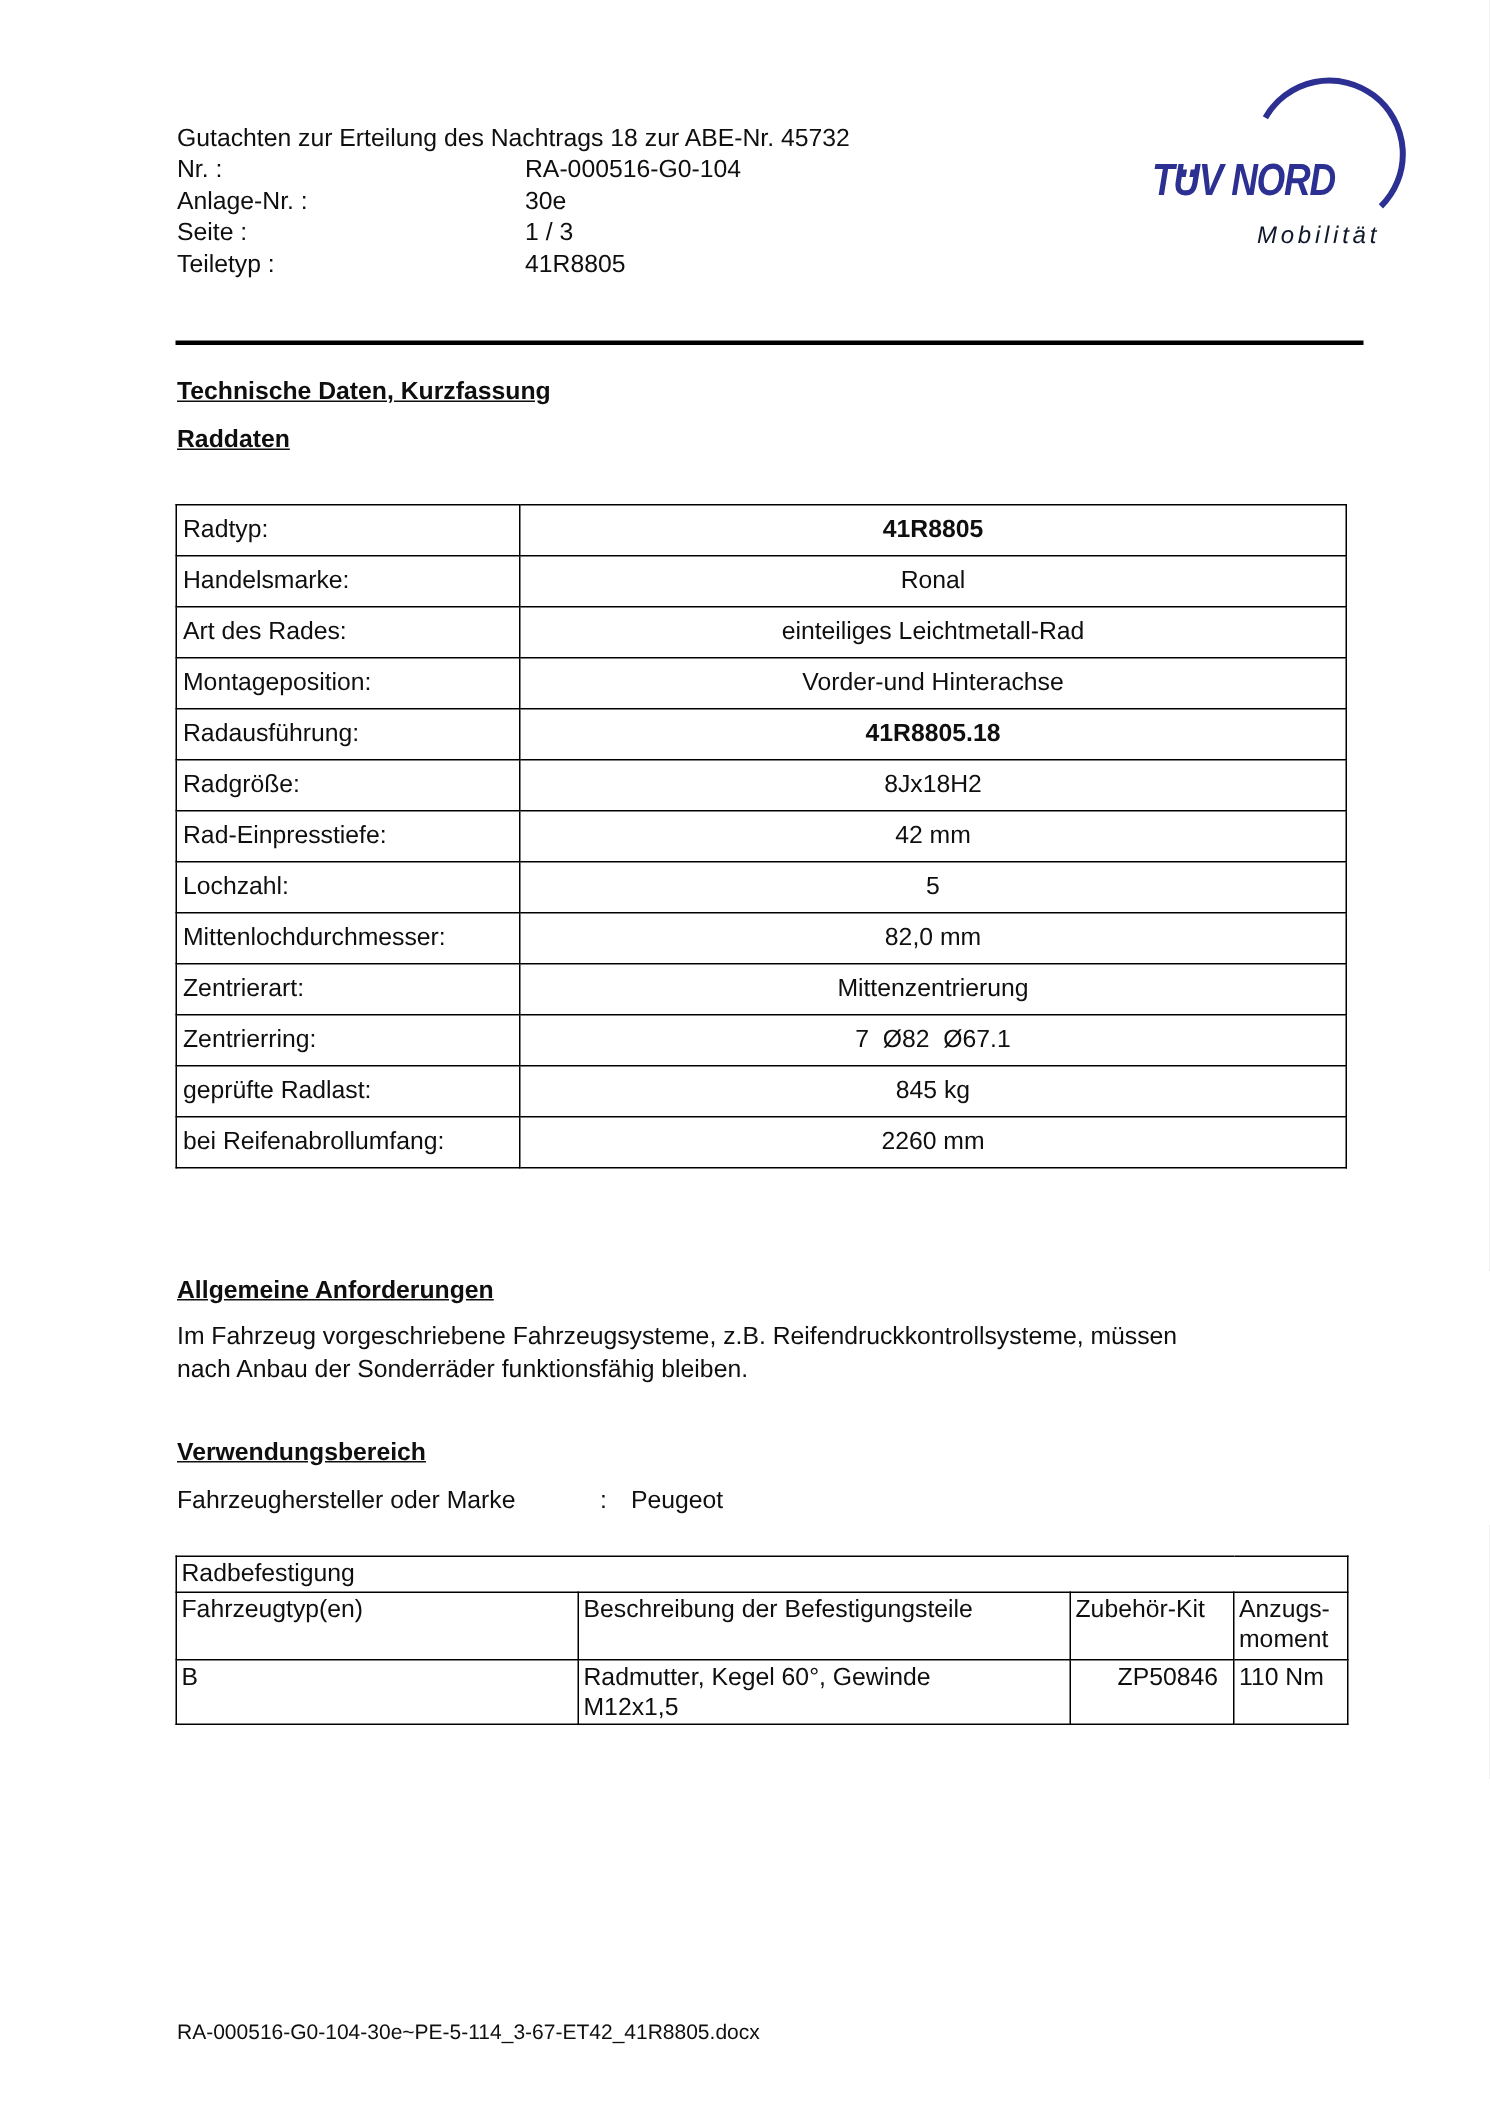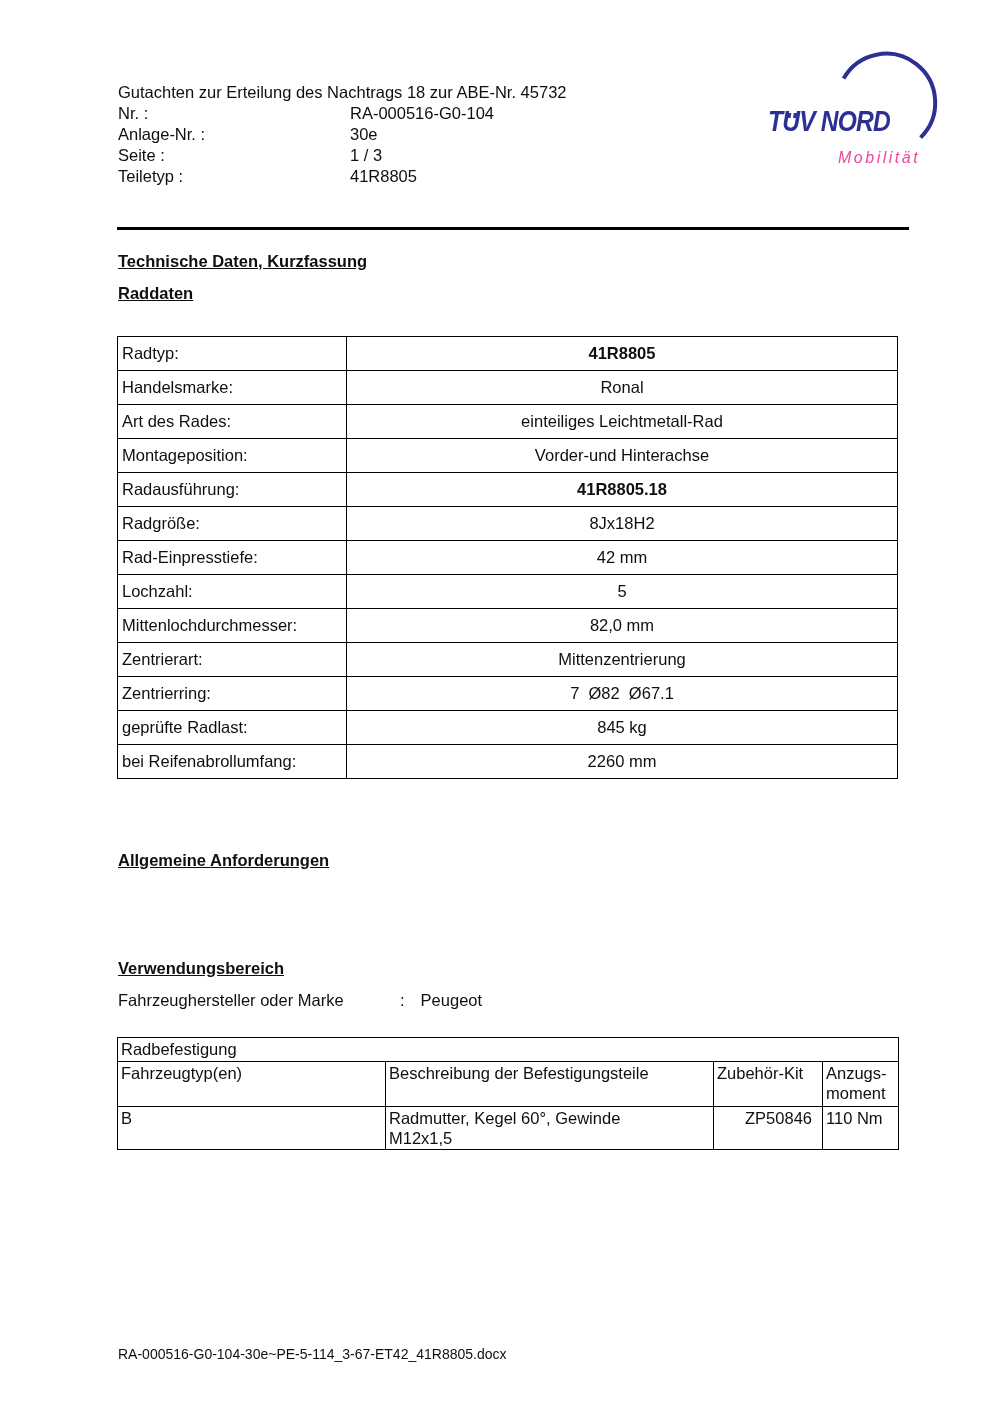--- a/index.html
+++ b/index.html
@@ -32,21 +32,21 @@
   .umlaut-dots{position:absolute;left:24px;top:8px;width:14px;height:5px;}
   .umlaut-dots i{
     position:absolute;top:0;width:4px;height:4.5px;background:#2c3092;
     transform:skewX(-12deg);
   }
   .umlaut-dots i:first-child{left:0;}
   .umlaut-dots i:last-child{left:6.5px;}
   .logo-tagline{
     position:absolute;left:78px;top:104px;
     font-style:italic;font-size:16px;letter-spacing:2.5px;
-    color:#ec4899;white-space:nowrap;
+    color:#0f172a;white-space:nowrap;
   }
   
   .top-rule{position:absolute;left:117px;top:227px;width:792px;height:3px;background:#000;}
   
   .sec-heading{position:absolute;left:118px;font-weight:bold;text-decoration:underline;white-space:nowrap;}
   .h-tech{top:252px;}
   .h-raddaten{top:284px;}
   .h-allgemeine{top:851px;}
   .h-verwendung{top:959px;}
   
@@ -167,20 +167,24 @@
           <td class="val">845 kg</td>
         </tr>
     <tr>
           <td class="lbl">bei Reifenabrollumfang:</td>
           <td class="val">2260 mm</td>
         </tr>
   </tbody>
     </table>
 
   <div class="sec-heading h-allgemeine">Allgemeine Anforderungen</div>
+  <div class="para">
+    <div>Im Fahrzeug vorgeschriebene Fahrzeugsysteme, z.B. Reifendruckkontrollsysteme, müssen</div>
+    <div>nach Anbau der Sonderräder funktionsfähig bleiben.</div>
+  </div>
 
   <div class="sec-heading h-verwendung">Verwendungsbereich</div>
   <div class="hersteller-line">
     <span class="hersteller-label">Fahrzeughersteller oder Marke</span>
     <span>:</span>
     <span class="hersteller-value">Peugeot</span>
   </div>
 
   <table class="radbefestigung">
     <colgroup>

